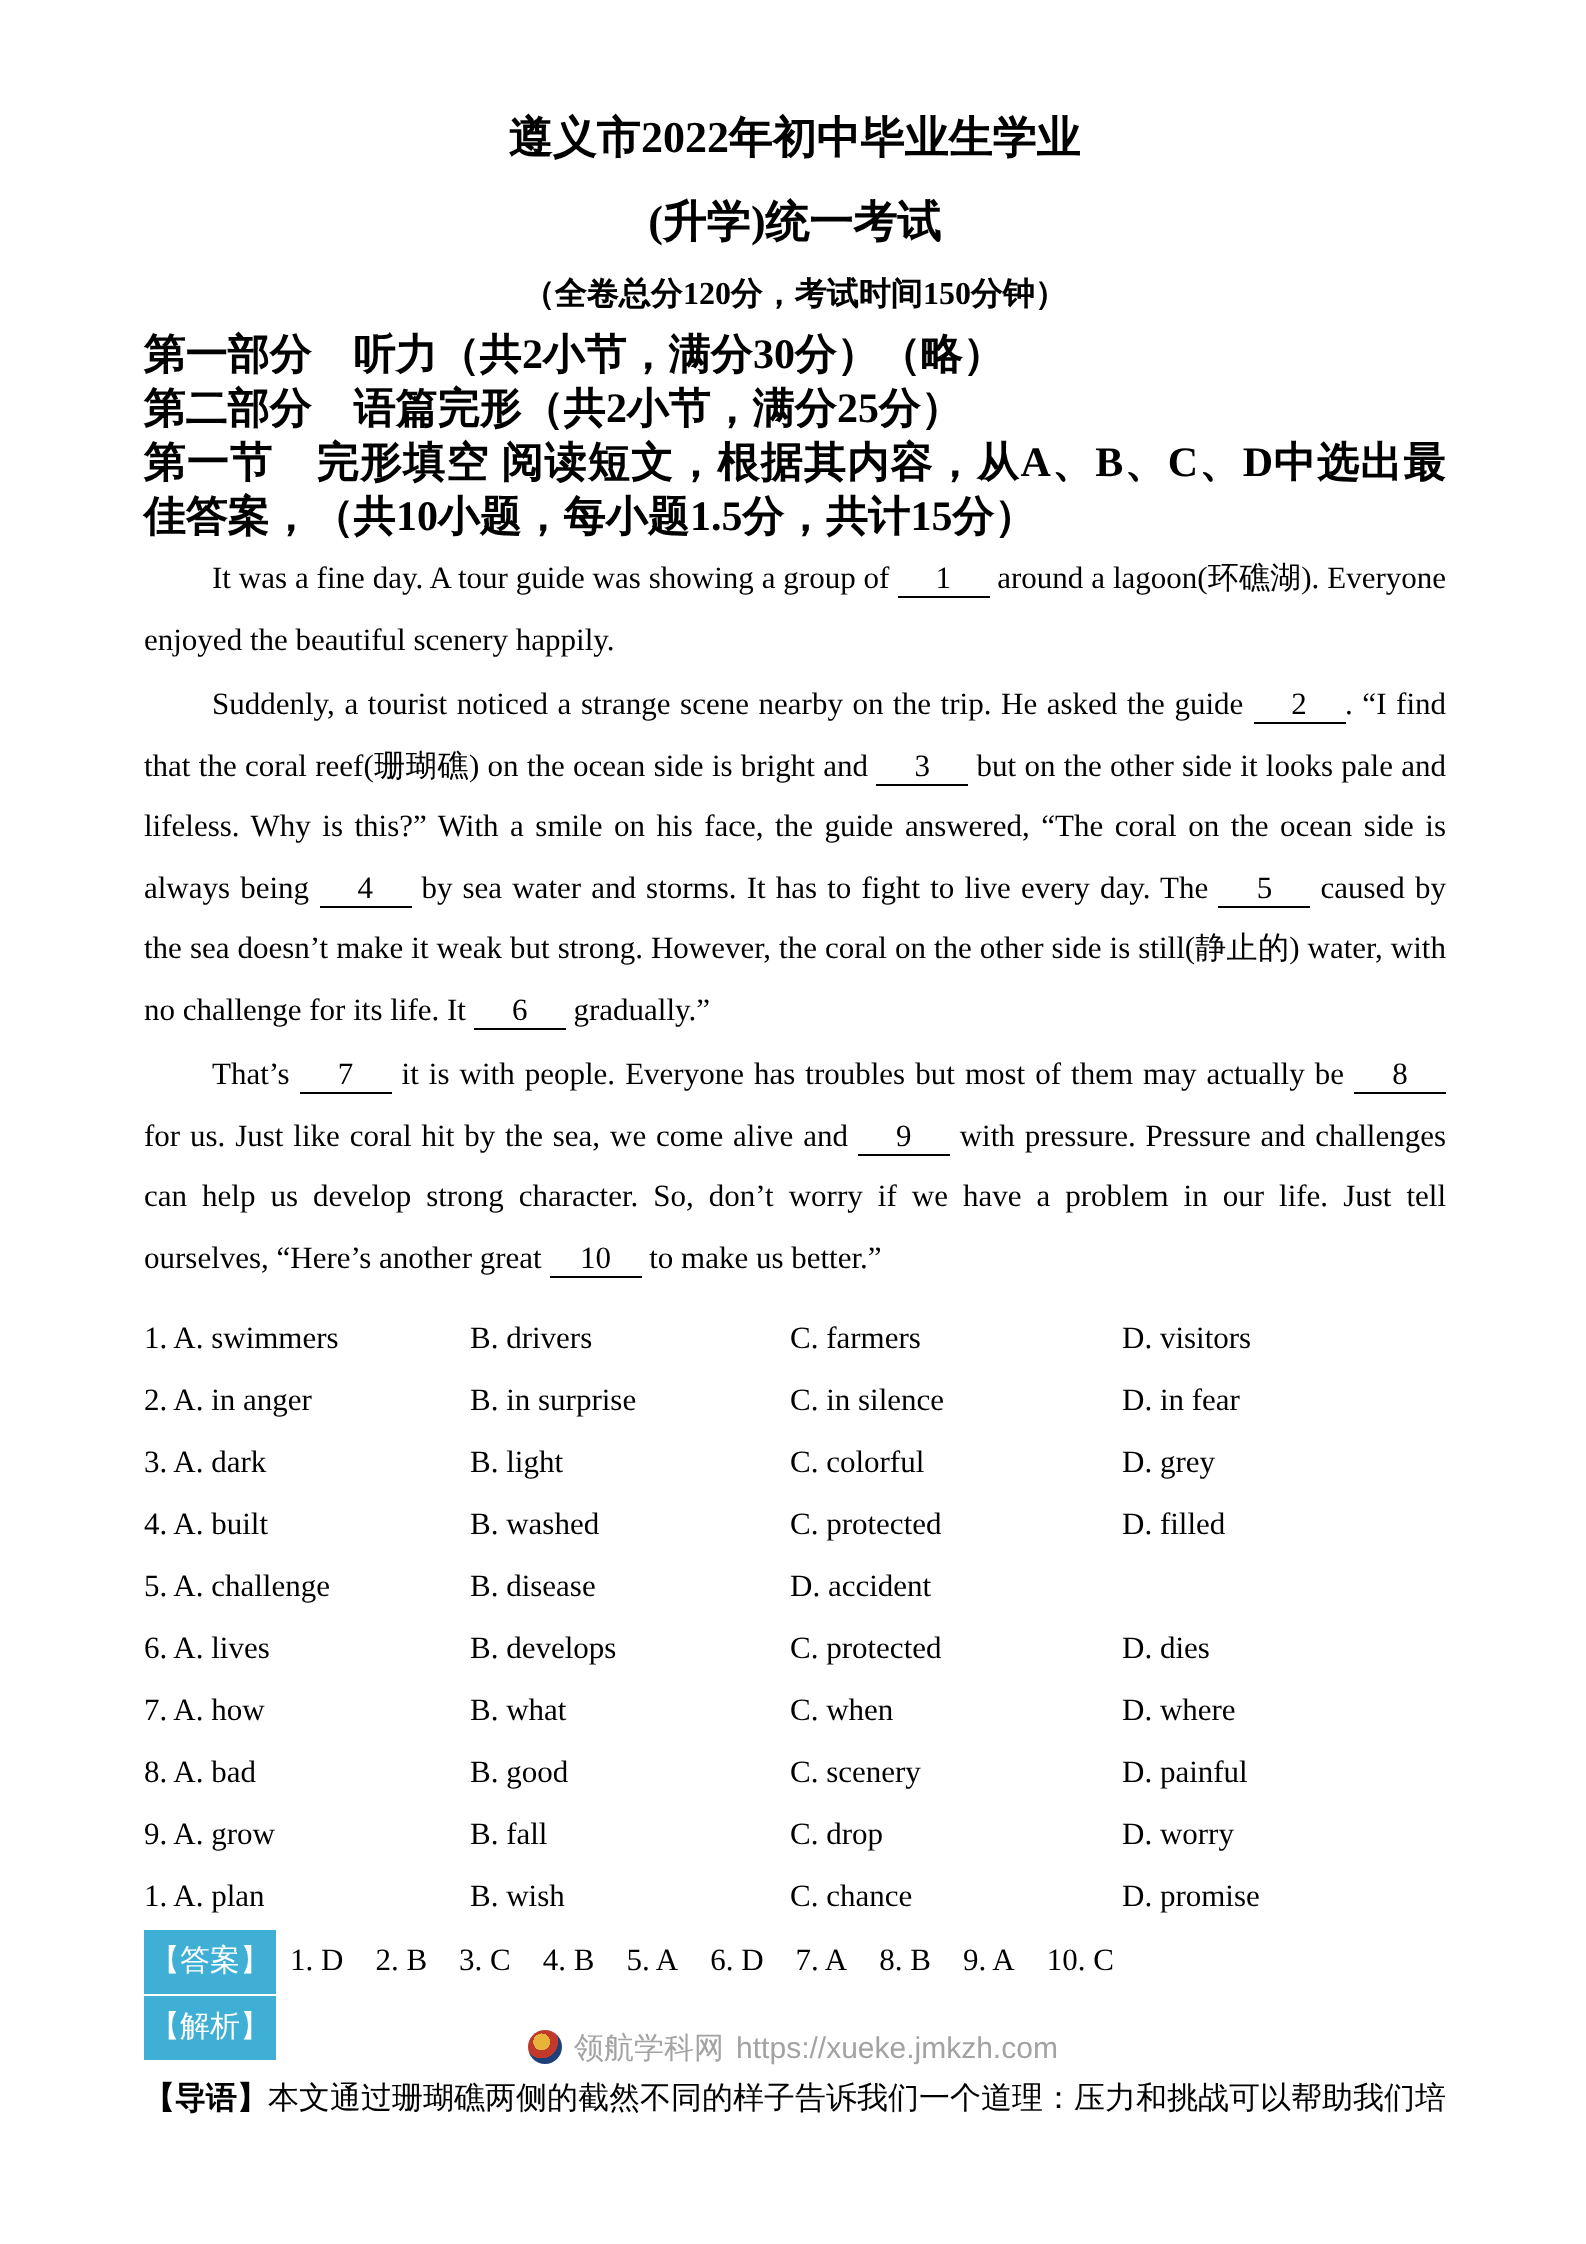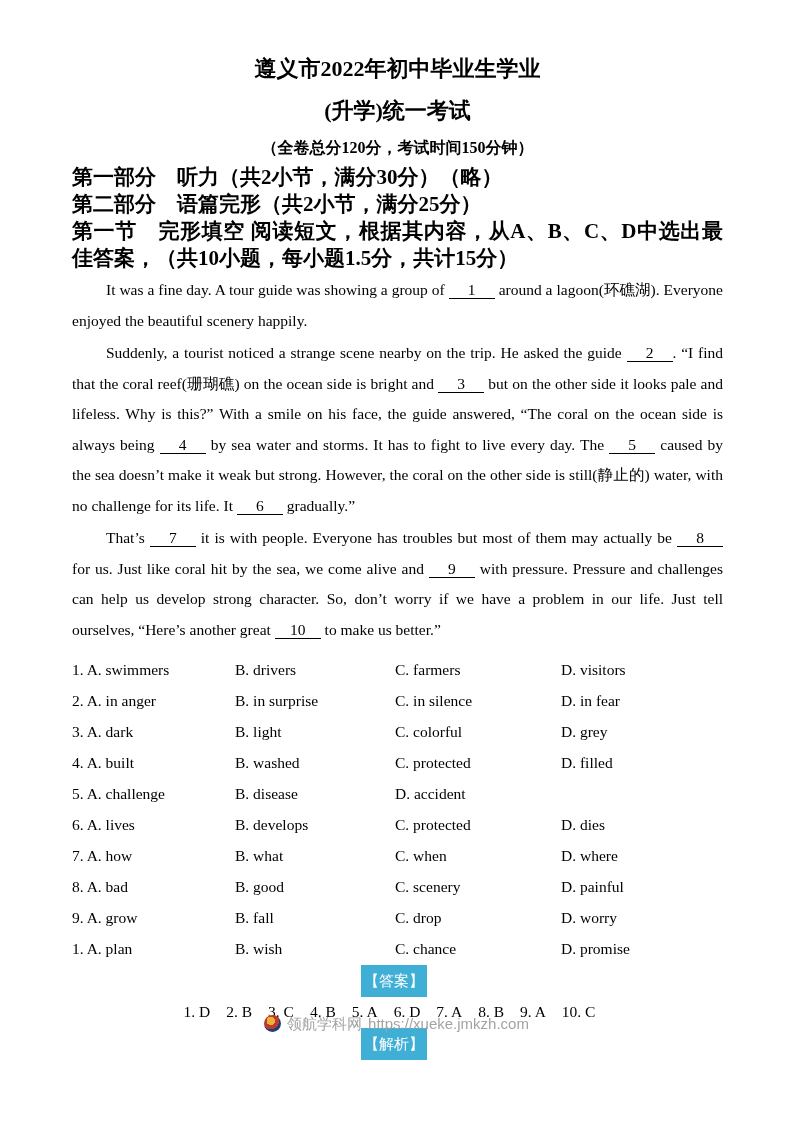--- a/index.html
+++ b/index.html
@@ -10,21 +10,21 @@
   }
   .title{font-size:22px;font-weight:700;text-align:center;line-height:42px;}
   .subtitle{font-size:16px;font-weight:700;text-align:center;line-height:32px;}
   .heading{font-size:21px;font-weight:700;line-height:27px;text-align:justify;}
   #passage{margin-top:3px;}
   .para{font-size:15.5px;line-height:30.5px;text-align:justify;text-indent:34px;margin:2px 0 0 0;}
   .blank{display:inline-block;min-width:46px;text-align:center;border-bottom:1px solid #000;text-indent:0;line-height:16px;}
   #options{margin-top:9px;}
   .opt-row{display:grid;grid-template-columns:163px 160px 166px auto;font-size:15.5px;line-height:31px;}
   .opt-cell{white-space:nowrap;}
-  .answer-row{display:flex;align-items:center;font-size:15.5px;line-height:30px;margin-top:1px;flex-direction:column;}
+  .answer-row{display:flex;align-items:center;font-size:15.5px;line-height:30px;margin-top:1px;}
   .tag{
     background:var(--tag-bg,#3fafd6);color:var(--tag-text,#ffffff);
     font-family:"Liberation Sans","DejaVu Sans",sans-serif;
     font-size:15px;padding:1px 3px;margin-right:7px;white-space:nowrap;
   }
   .ans-item{margin-right:16px;}
   .intro{font-size:15.5px;line-height:30px;margin-top:5px;text-align:justify;}
   .intro-label{font-weight:700;}
   .footer{
     position:absolute;left:0;right:0;bottom:26px;text-align:center;

